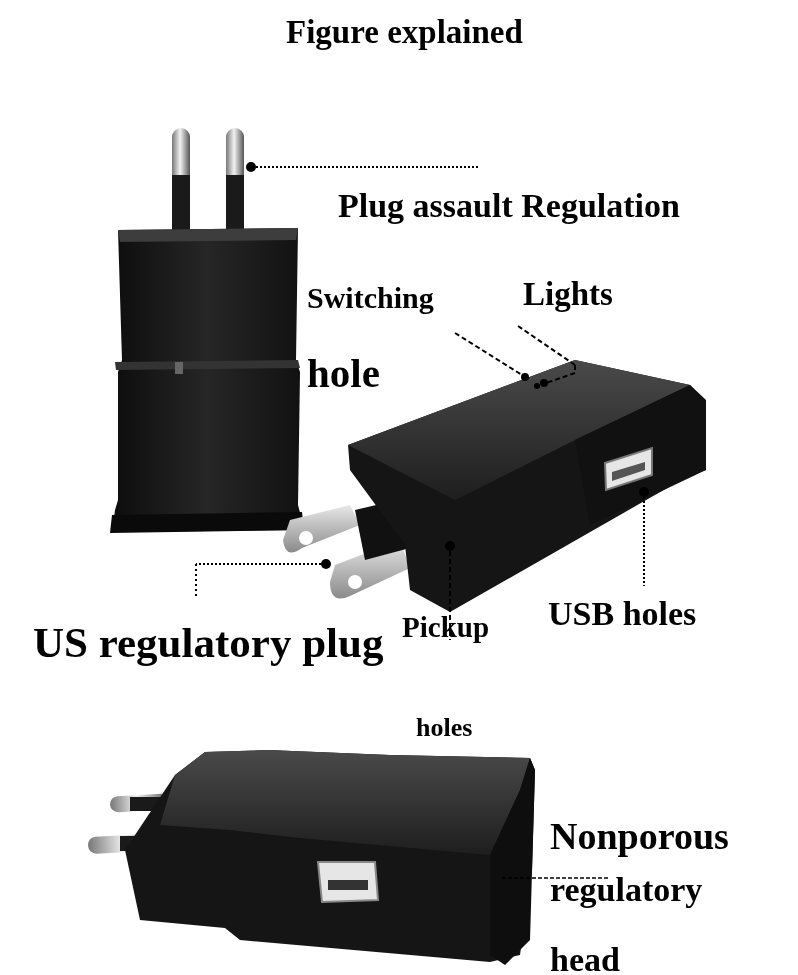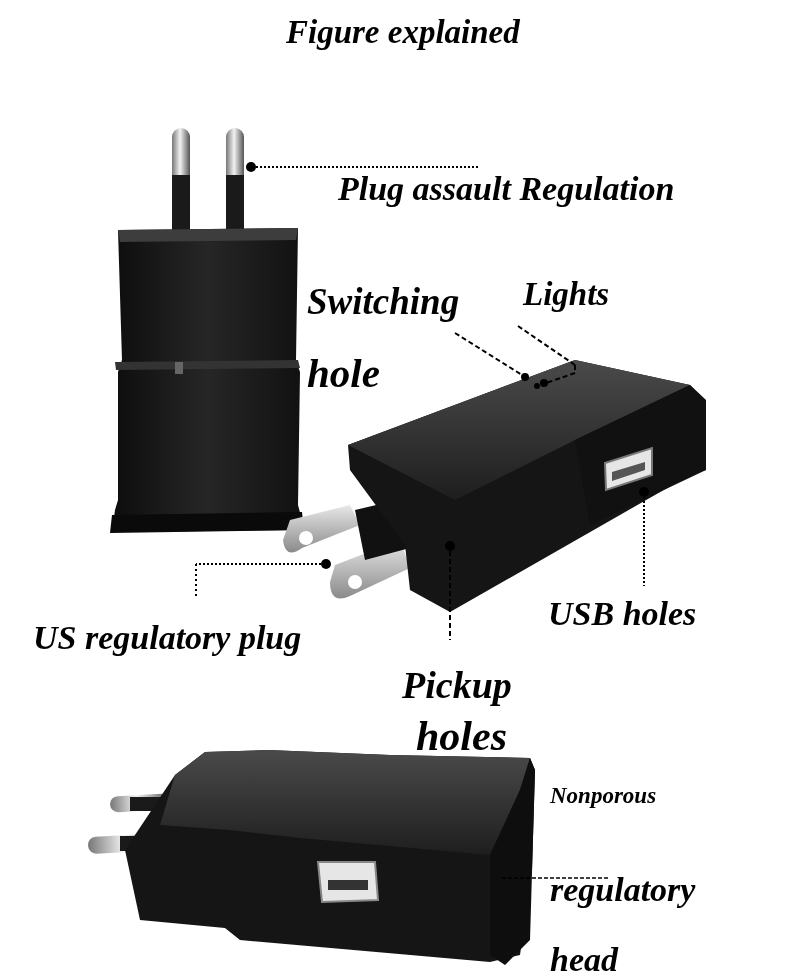--- a/index.html
+++ b/index.html
@@ -1,28 +1,28 @@
 <!DOCTYPE html>
 <html><head>
 <meta charset="utf-8">
 <style>
   html, body { margin:0; padding:0; background:#ffffff; }
   body { width:798px; height:975px; position:relative; overflow:hidden;
          font-family:"Liberation Serif", "DejaVu Serif", serif; color:#000; }
-  .lbl { position:absolute; font-weight:bold; white-space:nowrap; line-height:1;font-style:italic; }
+  .lbl { position:absolute; font-weight:bold; white-space:nowrap; line-height:1; }
   #title { left:286px; top:16px; font-size:33px; }
-  #l-plug-eu { left:338px; top:172px; font-size:34px; }
-  #l-switch-1 { left:307px; top:283px; font-size:37px; }
+  #l-plug-eu { left:338px; top:189px; font-size:34px; }
+  #l-switch-1 { left:307px; top:283px; font-size:30px; }
   #l-switch-2 { left:307px; top:353px; font-size:41px; }
   #l-lights { left:523px; top:278px; font-size:33px;text-align:right; }
-  #l-usplug { left:33px; top:621px; font-size:34px; }
-  #l-pickup-1 { left:402px; top:666px; font-size:38px; }
-  #l-pickup-2 { left:416px; top:715px; font-size:42px;text-align:right; }
+  #l-usplug { left:33px; top:621px; font-size:43px; }
+  #l-pickup-1 { left:402px; top:613px; font-size:29px; }
+  #l-pickup-2 { left:416px; top:715px; font-size:26px;text-align:right; }
   #l-usb { left:548px; top:597px; font-size:34px; }
-  #l-nonp-1 { left:550px; top:784px; font-size:23px; }
+  #l-nonp-1 { left:550px; top:817px; font-size:38px; }
   #l-nonp-2 { left:550px; top:873px; font-size:34px; }
   #l-nonp-3 { left:550px; top:943px; font-size:34px; }
   svg.art { position:absolute; left:0; top:0; }
 </style>
 </head>
 <body>
 
 <svg class="art" width="798" height="975" viewBox="0 0 798 975">
   <defs>
     <linearGradient id="pin" x1="0" x2="1" y1="0" y2="0">

